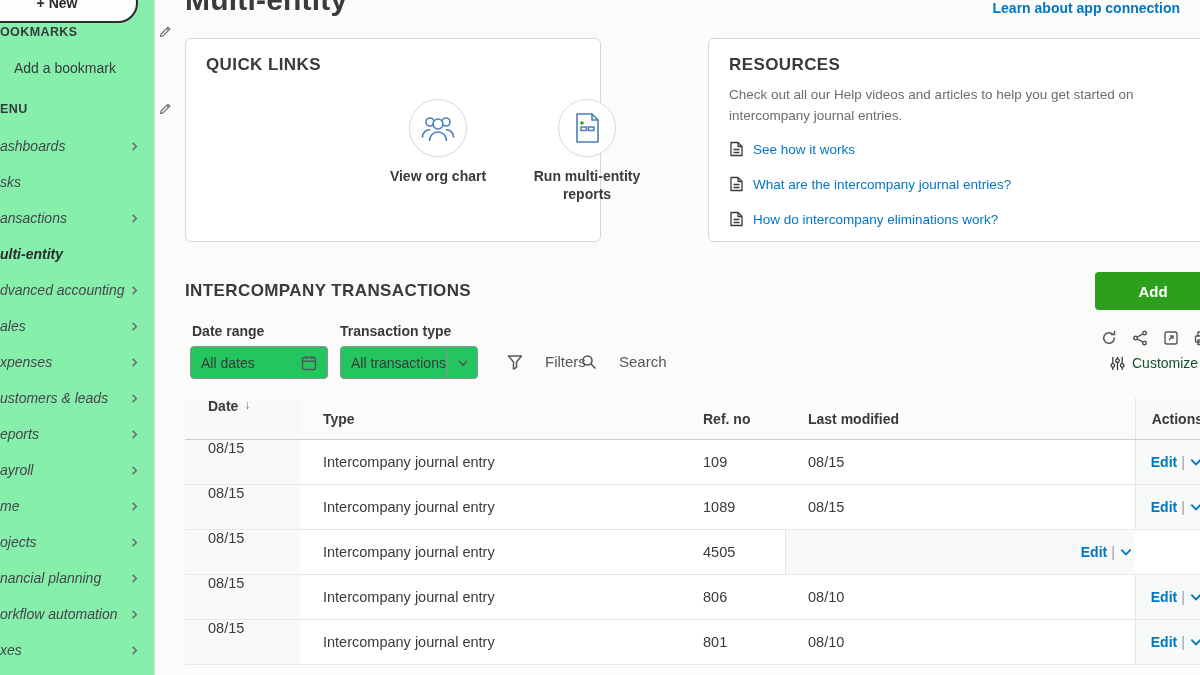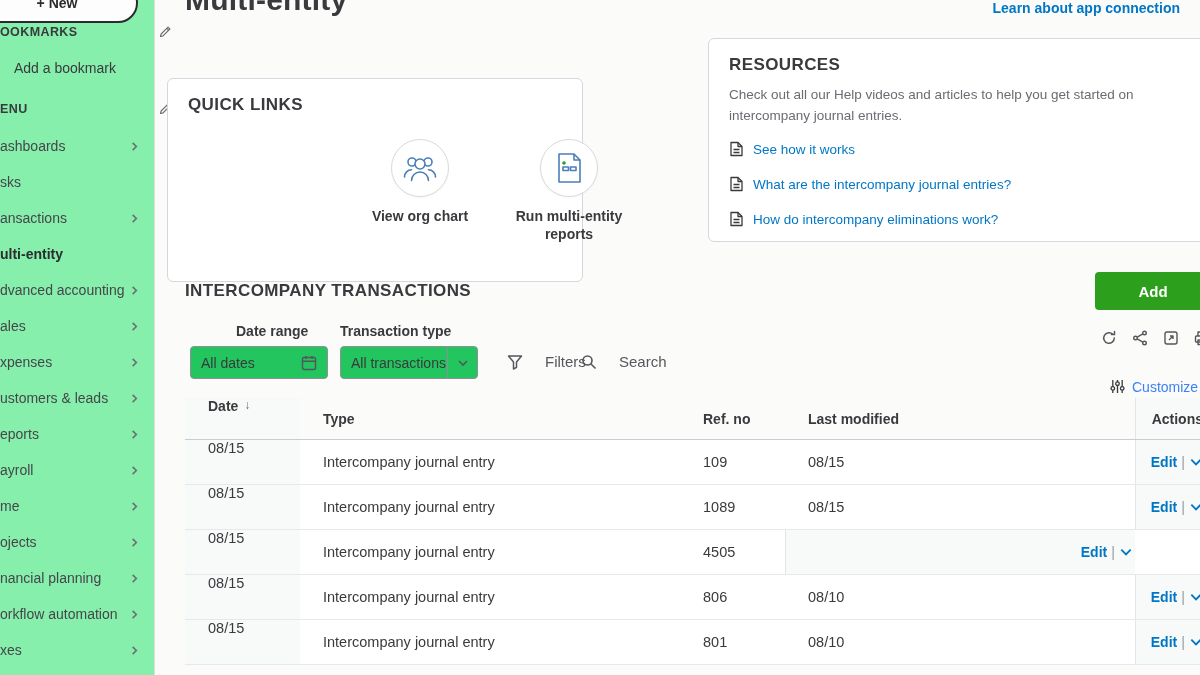--- a/index.html
+++ b/index.html
@@ -22,41 +22,41 @@
     font-size:14px; font-weight:700; color:#2b2b2b; cursor:pointer;
   }
   .side-header {
     position:absolute; left:0; width:183px; display:flex;
     align-items:center; justify-content:space-between; padding-right:10px;
     font-size:12.5px; font-weight:700; letter-spacing:.4px; color:#393a3d;
   }
   .side-header.bk { top:24px; }
   .side-header.mn { top:101px; }
   .add-bookmark { position:absolute; left:14px; top:60px; font-size:14px; color:#393a3d; cursor:pointer; }
-  .menu-list { position:absolute; left:0; top:128px; width:152px; }
+  .menu-list { position:absolute; left:0; top:128px; width:152px;font-style:italic; }
   .menu-item {
     height:36px; display:flex; align-items:center; justify-content:space-between;
     padding-right:12px; font-size:14px; color:#45464a; cursor:pointer;
   }
   .menu-item.selected { font-weight:700; color:#2b2c2e; }
   .chev-r { flex:0 0 auto; }
   
   .page-title {
     position:absolute; left:185px; top:-17px; font-size:30px; font-weight:700;
     color:#393a3d; letter-spacing:.2px;
   }
   .learn-link {
     position:absolute; right:20px; top:0px; font-size:14px; font-weight:700;
     color:#0077c5; cursor:pointer;
   }
   .card {
     position:absolute; top:38px; height:204px; background:#fff;
     border:1px solid #d4d7dc; border-radius:6px;
   }
-  .card.quick { left:167px; width:416px;margin-top:40px; }
+  .card.quick { left:185px; width:416px; }
   .card.res { left:708px; width:520px; }
   .card-heading {
     position:absolute; left:20px; top:16px; font-size:17px; font-weight:700;
     letter-spacing:.4px; color:#393a3d;
   }
   .ql-item { position:absolute; top:60px; width:116px; text-align:center; cursor:pointer; }
   .ql-item.i0 { left:44px; } .ql-item.i1 { left:194px; } .ql-item.i2 { left:343px; }
   .ql-circle {
     width:58px; height:58px; border-radius:50%; background:#fff;
     border:1px solid #d9dadb; margin:0 auto 10px auto;
@@ -76,38 +76,38 @@
     position:absolute; left:185px; top:281px; font-size:17px; font-weight:700;
     letter-spacing:.4px; color:#393a3d;
   }
   .add-btn {
     position:absolute; left:1095px; top:272px; width:116px; height:38px;
     background:#2ca01c; border:none; border-radius:4px; color:#fff;
     font-size:15px; font-weight:700; cursor:pointer;
     font-family:"Liberation Sans", sans-serif;
   }
   .fld-label { position:absolute; top:323px; font-size:14px; font-weight:700; color:#393a3d; }
-  .fld-label.dr { left:192px;margin-left:44px; } .fld-label.tt { left:340px; }
+  .fld-label.dr { left:192px; } .fld-label.tt { left:340px; }
   .input-box {
     position:absolute; top:346px; height:33px; background:#22c55e;
     border:1px solid #8d9096; border-radius:4px; display:flex; align-items:center;
     font-size:14px; color:#393a3d; cursor:pointer;
   }
   .input-box.dates { left:190px; width:138px; padding:0 10px; justify-content:space-between; }
   .input-box.types { left:340px; width:138px; padding:0; }
   .sel-text { padding-left:10px; flex:1; }
   .sel-chev { width:30px; height:100%; border-left:1px solid #8d9096;
     display:flex; align-items:center; justify-content:center; }
   .tool-link { position:absolute; top:353px; display:flex; align-items:center; gap:22px;
     font-size:15px; color:#55575c; cursor:pointer; }
   .tool-link.filters { left:507px; } .tool-link.search { left:581px; }
   .icon-row { position:absolute; top:329px; left:1101px; display:flex; gap:14px; }
   .icon-btn { width:17px; height:17px; cursor:pointer; display:flex; align-items:center; }
-  .customize { position:absolute; top:355px; left:1110px; display:flex; 
-    gap:7px; font-size:14px; color:#3b82f6; cursor:pointer;margin-top:24px; }
+  .customize { position:absolute; top:355px; left:1110px; display:flex; align-items:center;
+    gap:7px; font-size:14px; color:#14532d; cursor:pointer; }
   
   .table { position:absolute; left:185px; top:398px; width:1020px; }
   .thead, .trow {
     display:grid; grid-template-columns:115px 380px 105px 350px 70px;
     align-items:center;
   }
   .thead { height:42px; border-bottom:1px solid #c9ccd1; font-size:14px; font-weight:700; }
   .trow { height:45px; border-bottom:1px solid #e6e8ea; font-size:14.5px; background:#fff; }
   .c { padding-left:23px; }
   .c-date { background:#f8f9f9; align-self:stretch; display:flex; gap:6px; }

